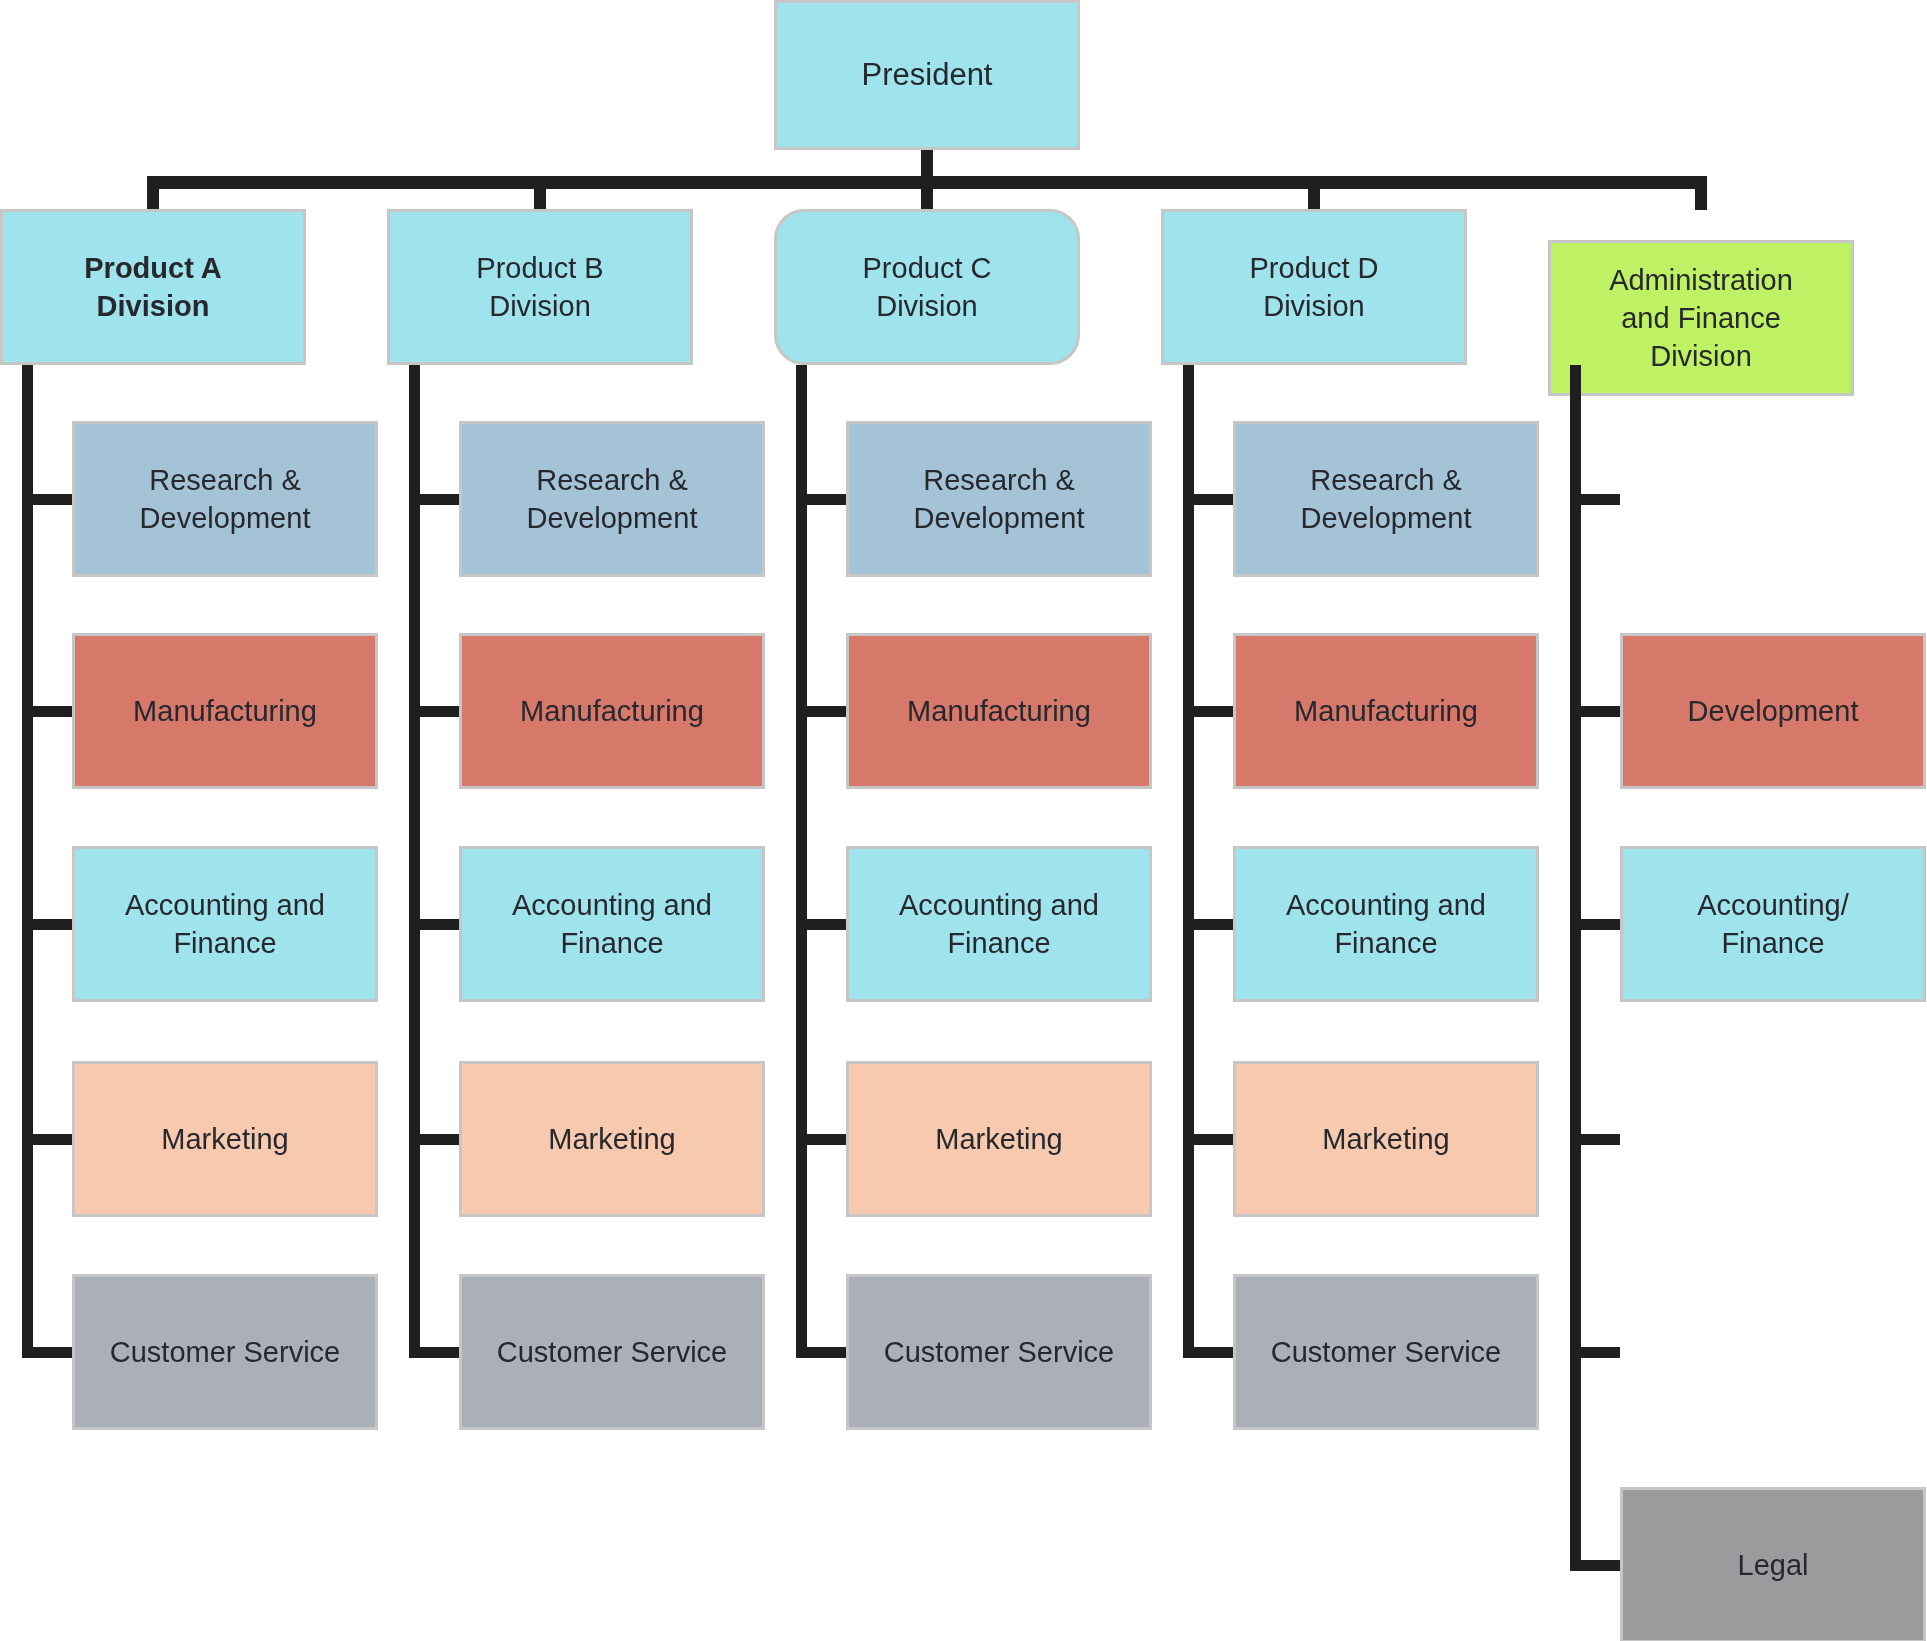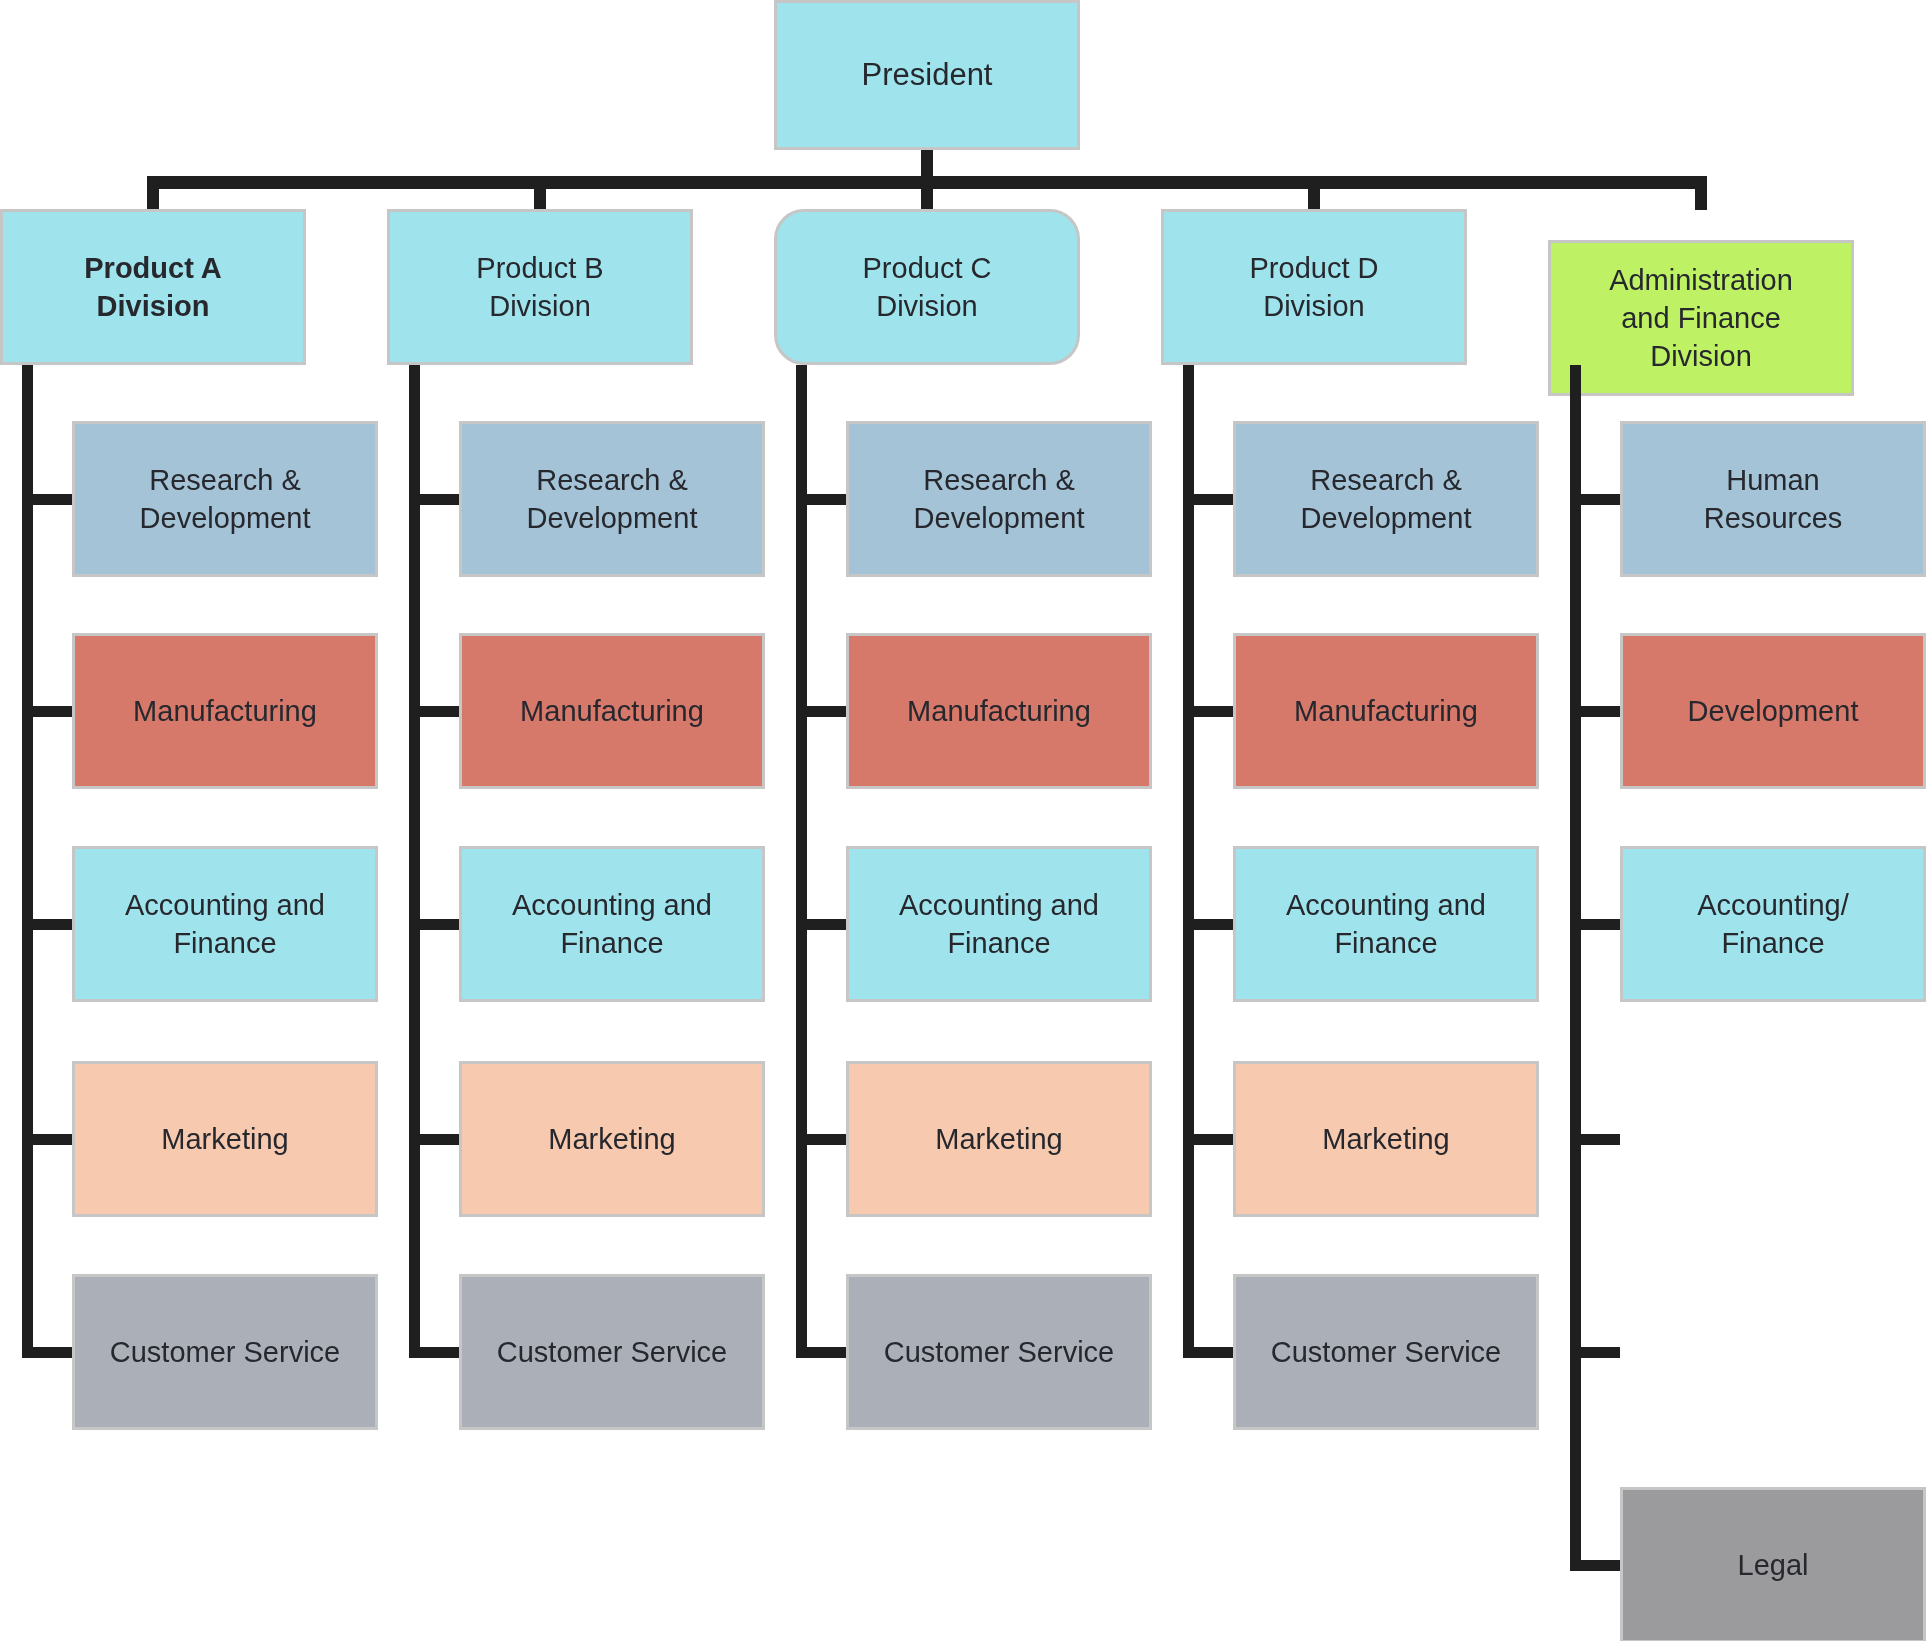--- a/index.html
+++ b/index.html
@@ -124,22 +124,20 @@
   <div class="stub" style="left:1194px; top:1134px;"></div>
   <div class="box" style="left: 1233px; top: 1061px; background: rgb(247, 201, 174);">Marketing</div>
   <div class="stub" style="left:1194px; top:1347px;"></div>
   <div class="box" style="left: 1233px; top: 1274px; background: rgb(171, 176, 184);">Customer Service</div>
 
   <div class="box" style="left: 1548px; top: 209px; background: #bef264; margin-top: 31px;">Administration
 and Finance
 Division</div>
   <div class="vline" style="left:1570px; top:365px; height:1206px;"></div>
   <div class="stub" style="left:1581px; top:494px;"></div>
-  <div class="box" style="left: 1620px; top: 421px; background: rgb(164, 195, 214);">Human
-Resources</div>
   <div class="stub" style="left:1581px; top:706px;"></div>
   <div class="box" style="left: 1620px; top: 633px; background: rgb(215, 121, 106);">Development</div>
   <div class="stub" style="left:1581px; top:919px;"></div>
   <div class="box" style="left: 1620px; top: 846px; background: rgb(159, 227, 236);">Accounting/
 Finance</div>
   <div class="stub" style="left:1581px; top:1134px;"></div>
   <div class="stub" style="left:1581px; top:1347px;"></div>
   <div class="stub" style="left:1581px; top:1560px;"></div>
   <div class="box" style="left: 1620px; top: 1487px; background: rgb(155, 155, 157);">Legal</div>
 

